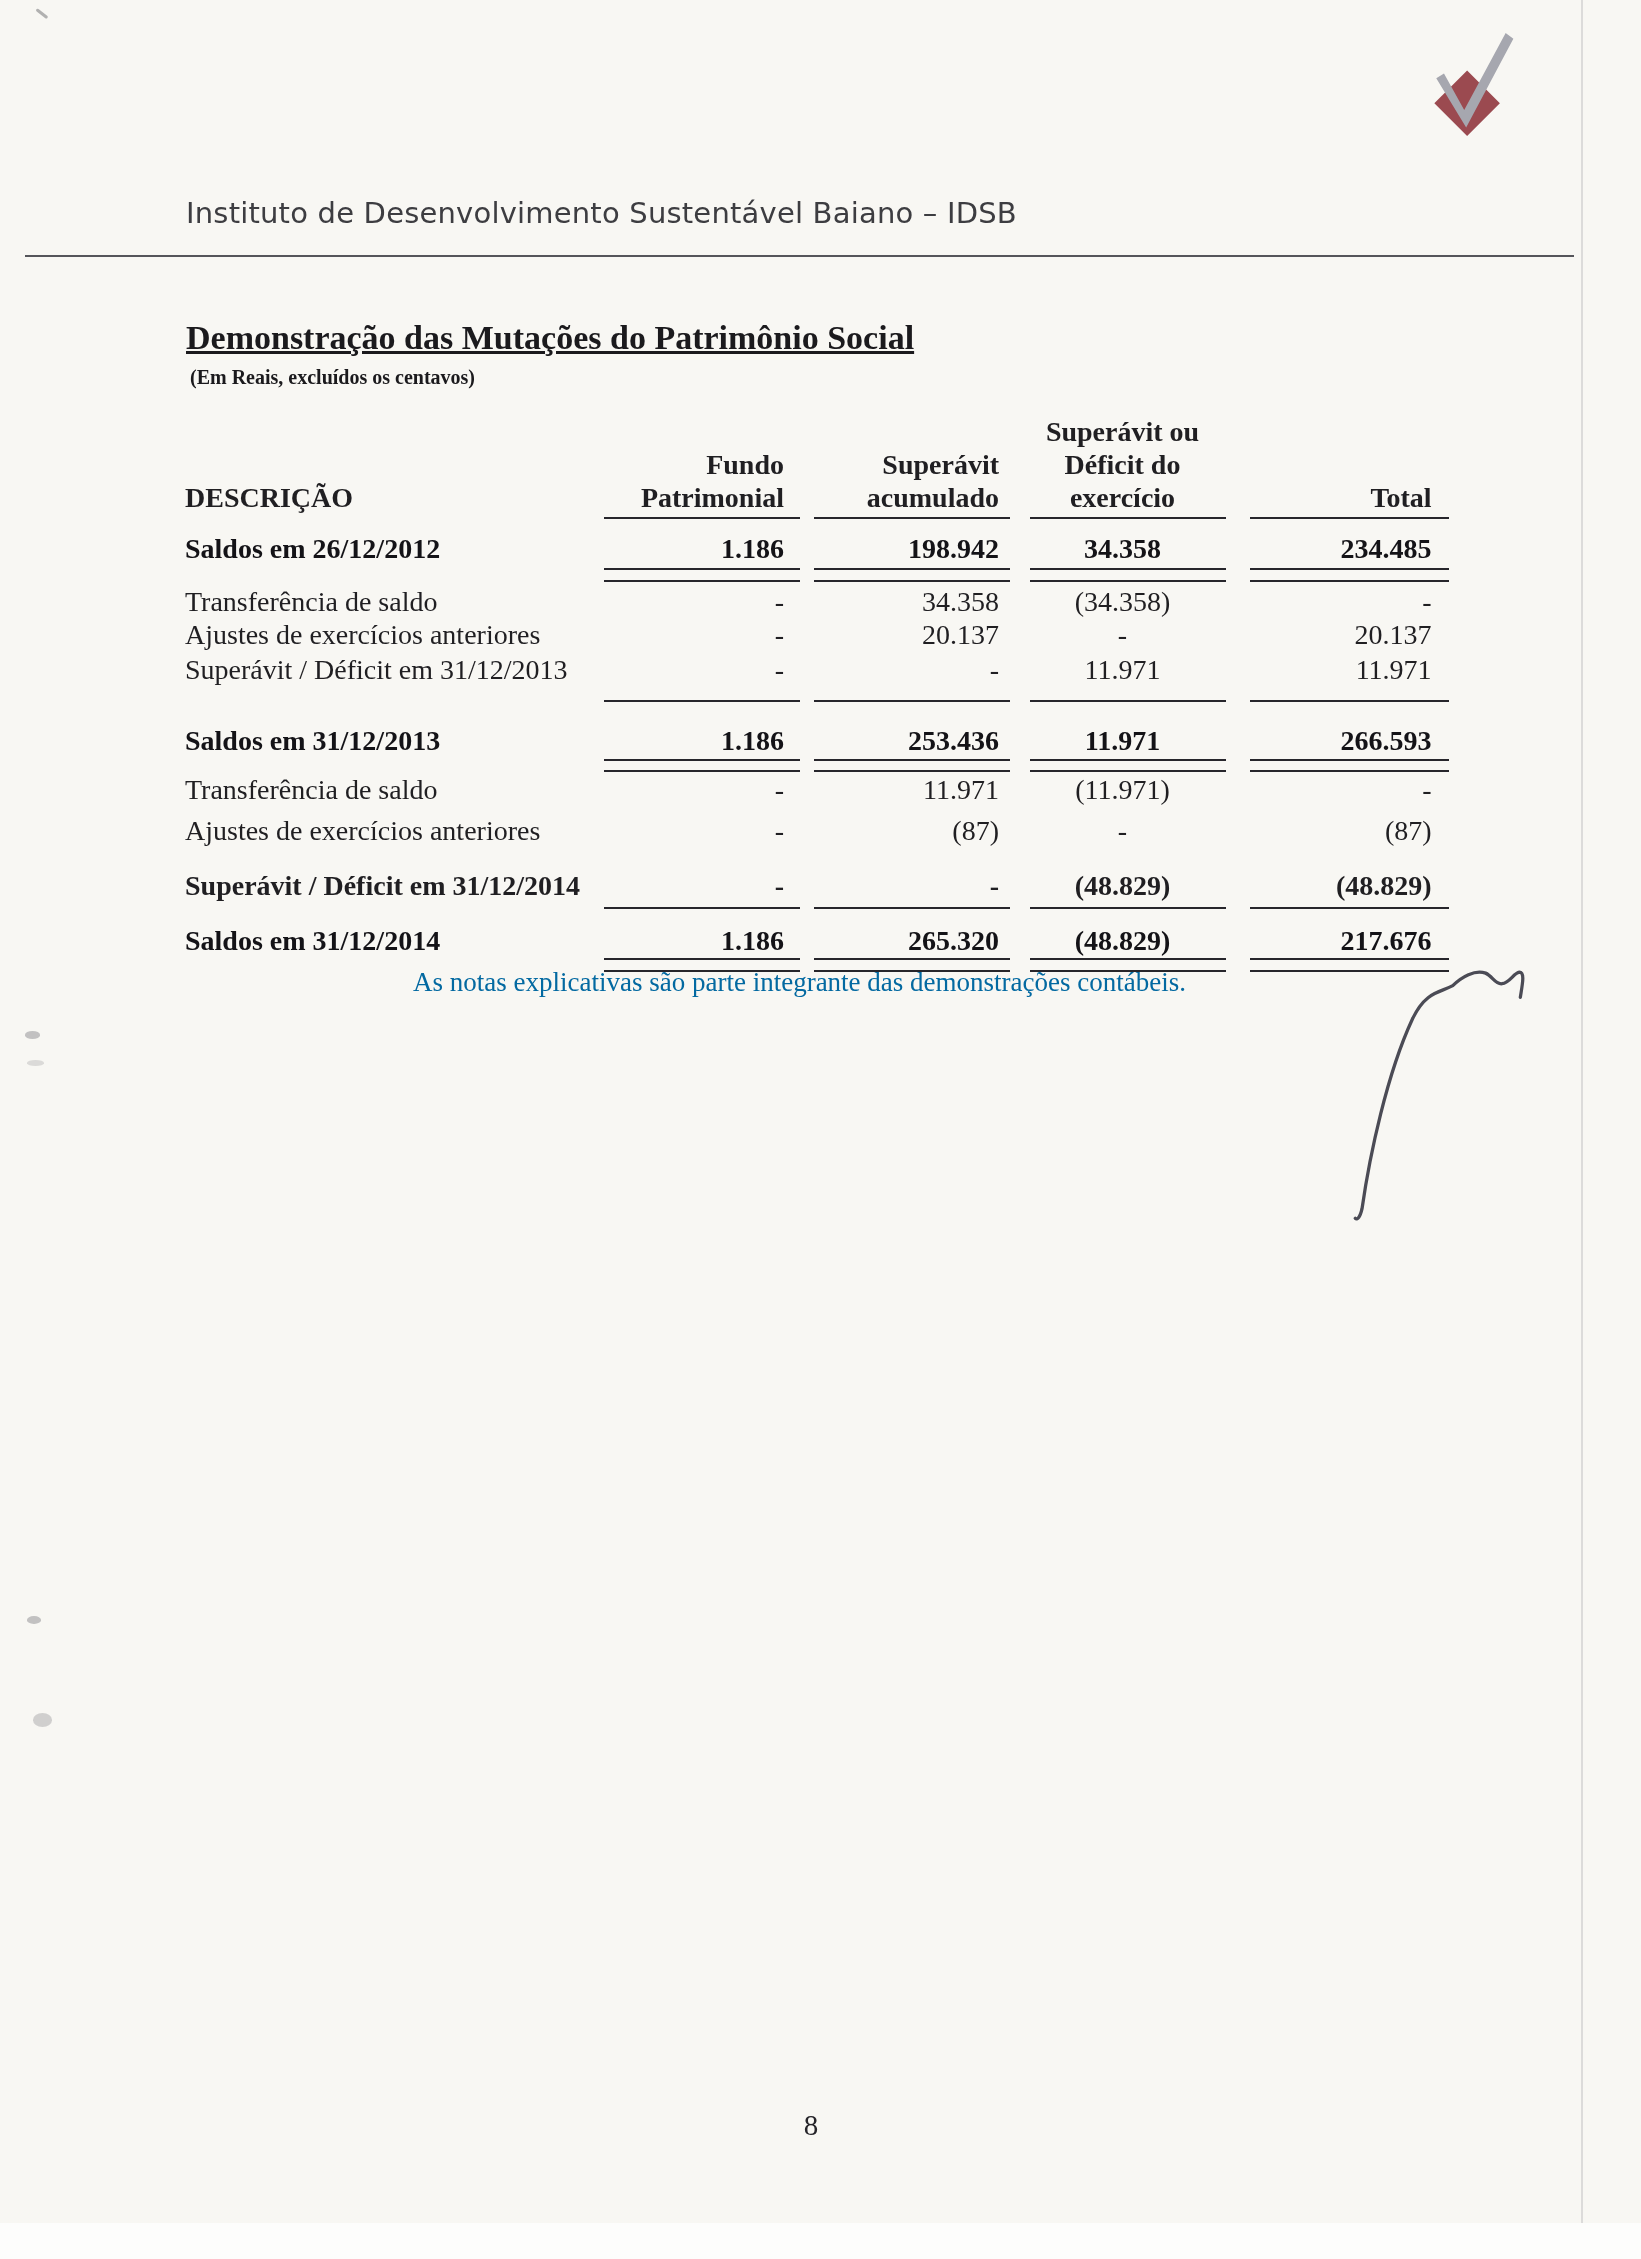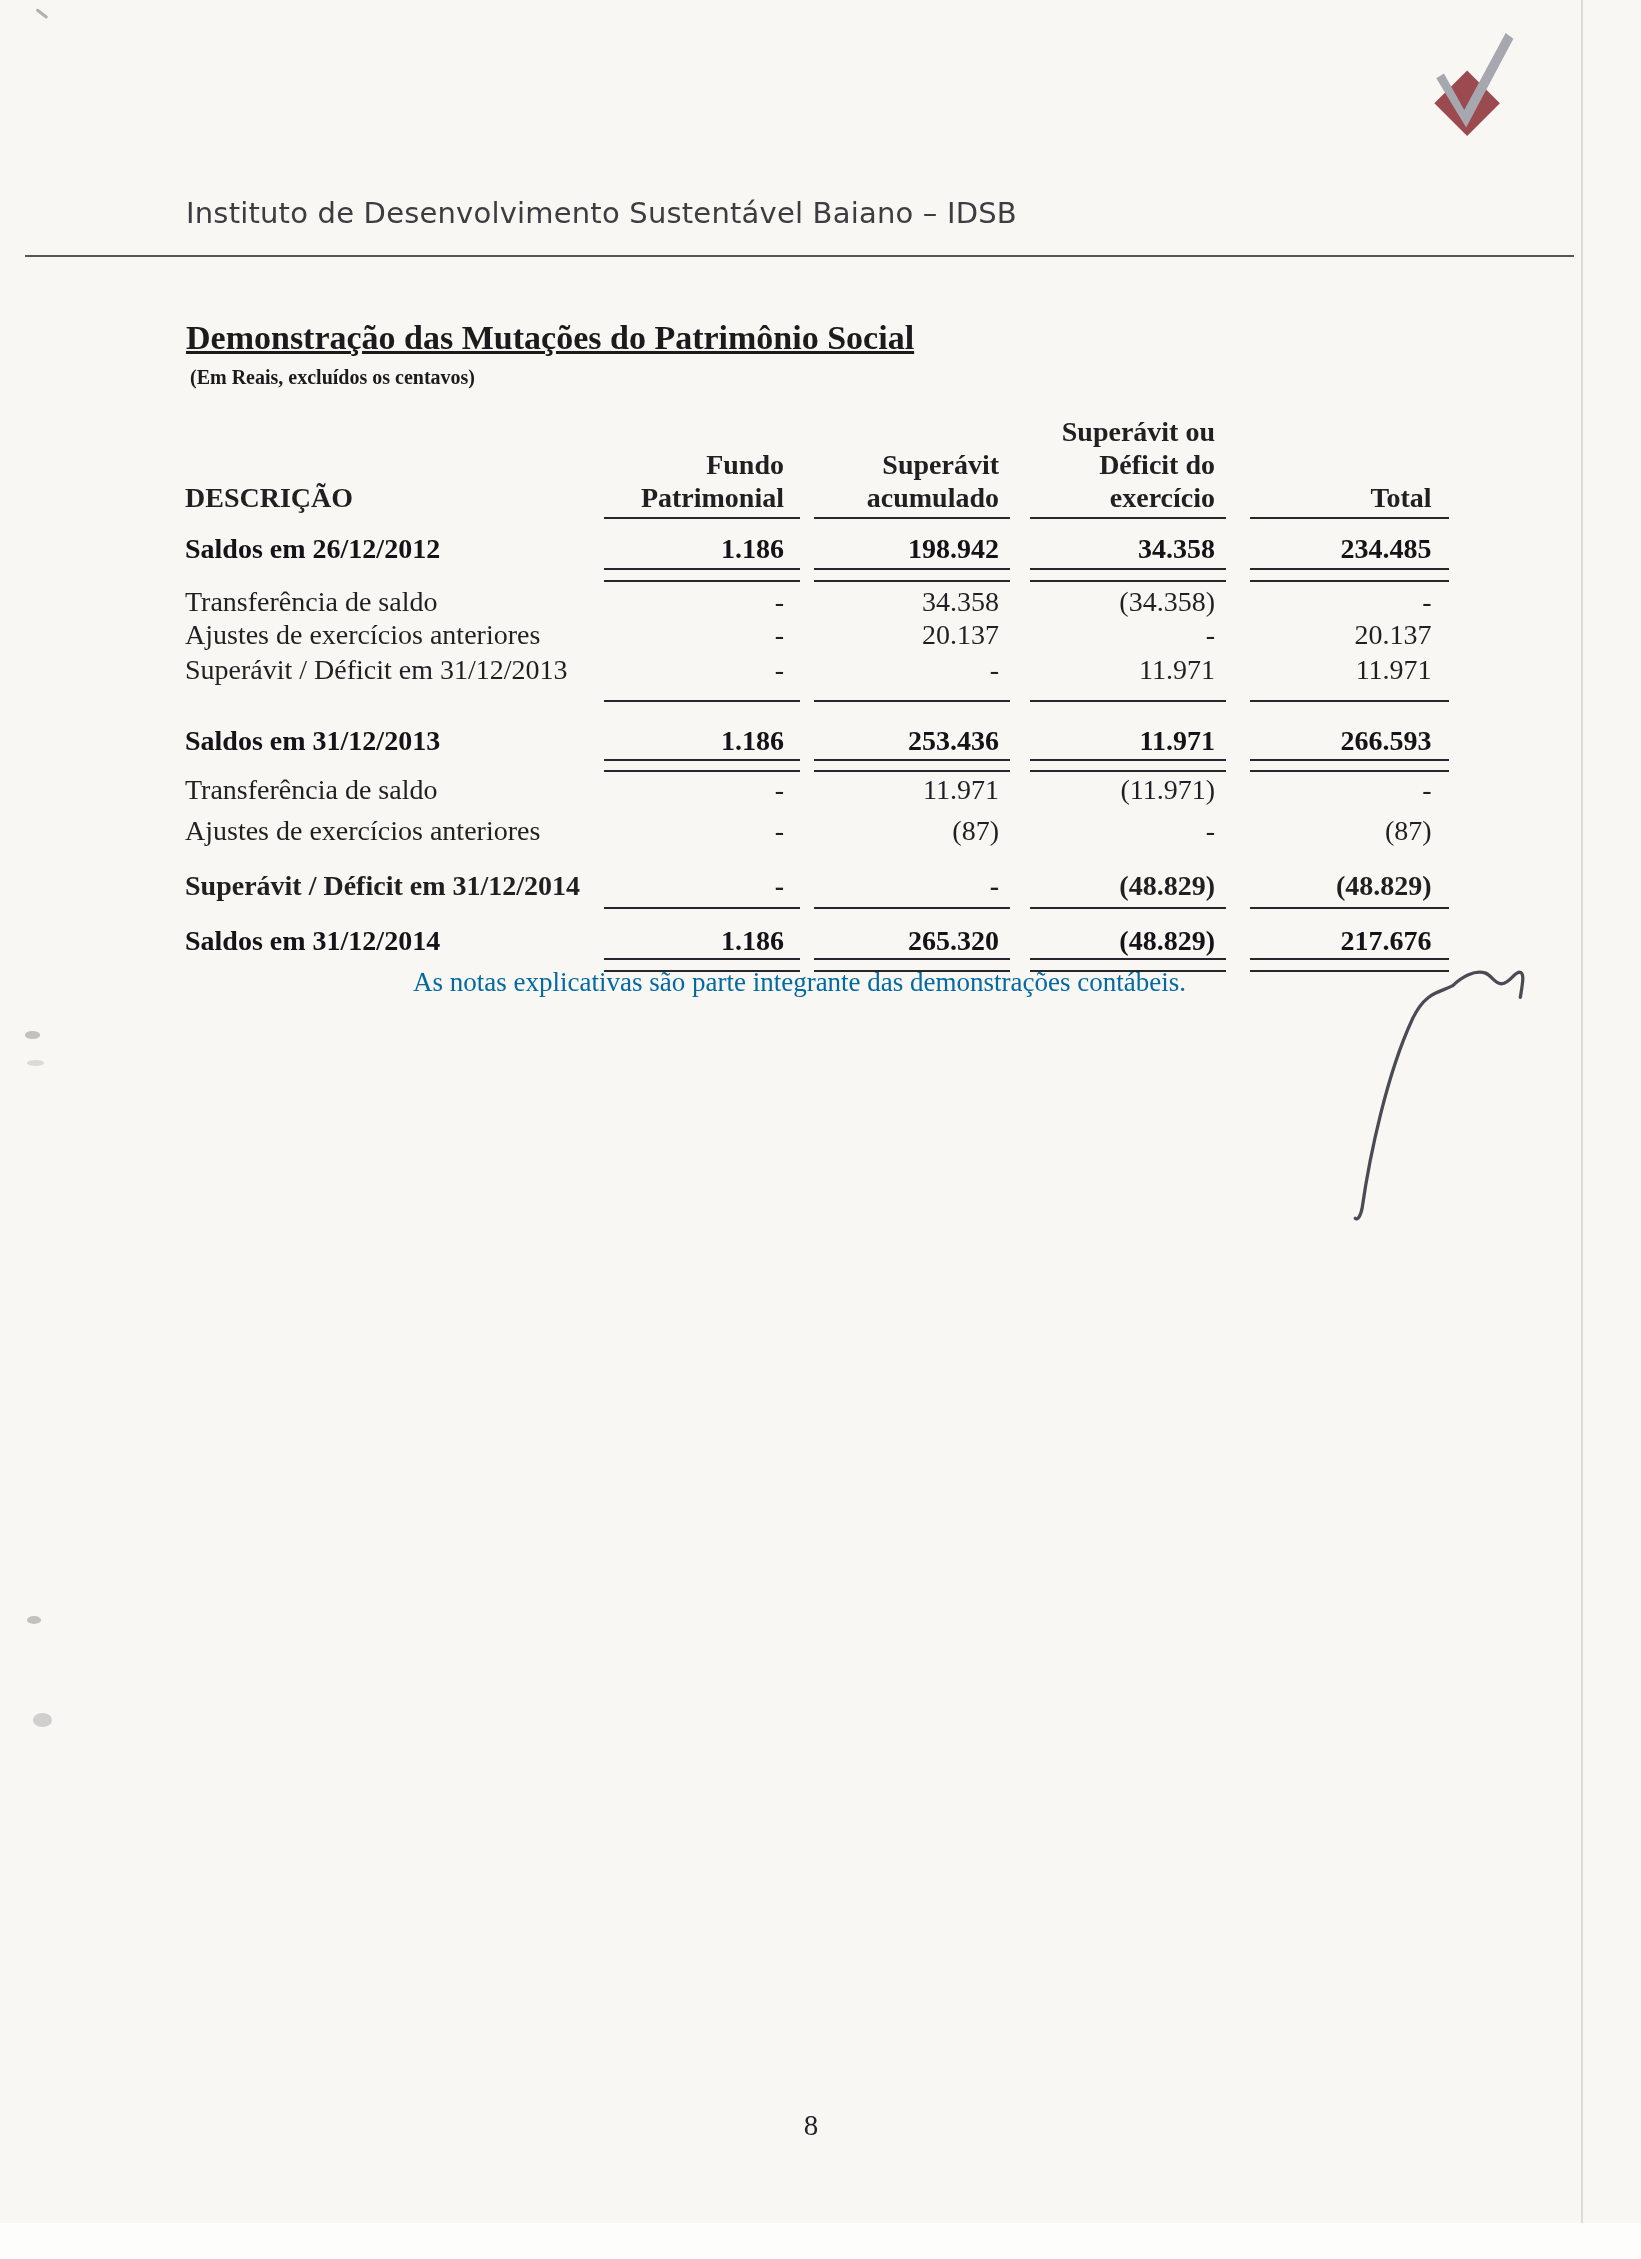--- a/index.html
+++ b/index.html
@@ -34,21 +34,21 @@
   
   .tbl{position:absolute; left:185px; top:406px; width:1264px;}
   .grow{
     display:grid;
     grid-template-columns:419px 210px 216px 220px 199px;
     align-items:end;
   }
   .cell{font-size:28px; line-height:31px; white-space:nowrap;}
   .lbl{text-align:left;}
   .num{text-align:right;}
-  .p2{padding-right:30px;} .p3{padding-right:31px;} .p4{padding-right:35px;} .p5{padding-right:17.4px;}
+  .p2{padding-right:30px;} .p3{padding-right:31px;} .p4{padding-right:35px;text-align:center;} .p5{padding-right:17.4px;}
   .bold{font-weight:bold; color:#141317;}
   
   .head-row{height:108px;}
   .head-cell{display:flex; flex-direction:column; justify-content:flex-end;
              font-weight:bold; font-size:28px; line-height:33px; white-space:nowrap;}
   .head-cell span{display:block;}
   
   .rrow{margin-top:2.9px;}
   .rl{height:0;}
   .rl.single{border-top:2.9px solid #27262b; height:2.9px;}

